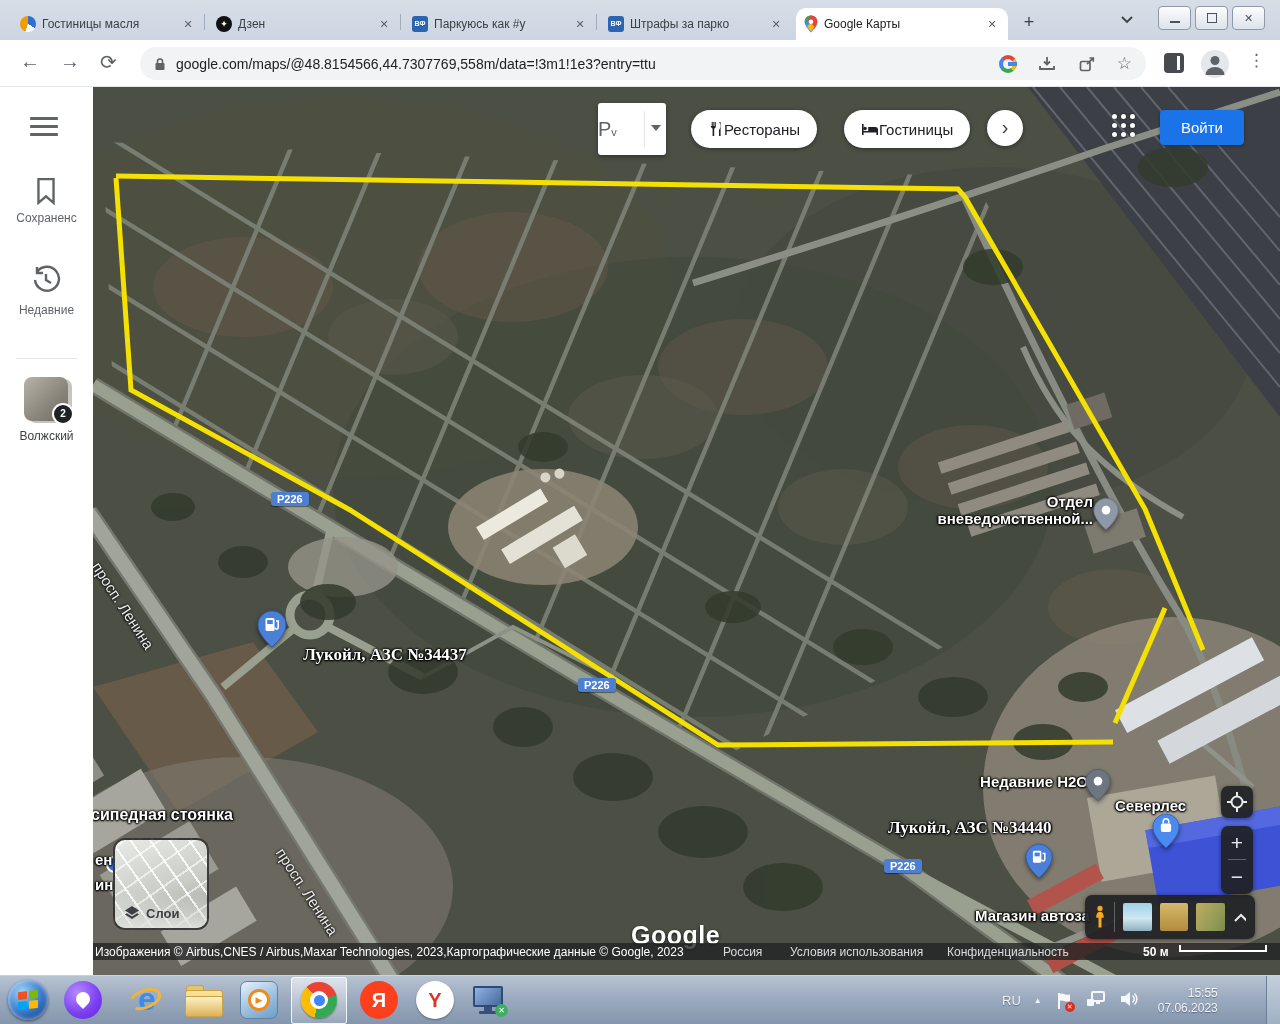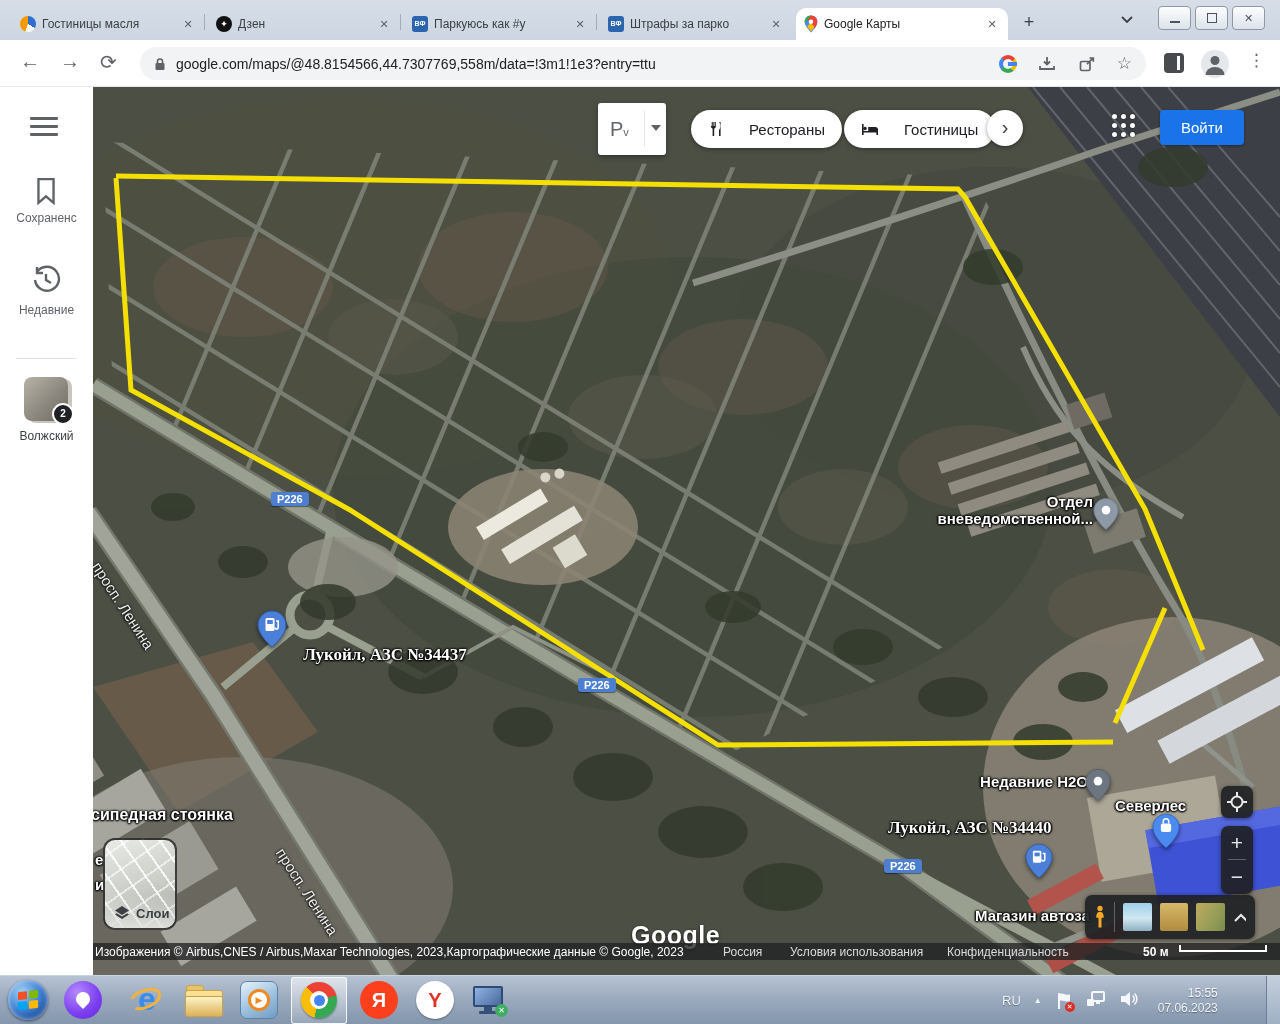--- a/index.html
+++ b/index.html
@@ -75,38 +75,38 @@
   .pin{position:absolute;z-index:4;filter:drop-shadow(0 2px 2px rgba(0,0,0,.5));}
 
   .searchcard{left:12px;top:13px;width:481px;height:56px;background:#fff;border-radius:8px;
     box-shadow:0 2px 6px rgba(0,0,0,.35);z-index:6;}
   .searchinput{position:absolute;left:24px;top:0;width:330px;height:56px;border:0;outline:0;
     font-size:16px;color:#202124;font-family:"Liberation Sans",sans-serif;background:transparent;}
   .searchinput::placeholder{color:#70757a;}
   .sdivider{position:absolute;left:420px;top:12px;width:1px;height:32px;background:#dadce0;}
   .quickbtn{left:505px;top:16px;width:68px;height:52px;background:#fff;border-radius:3px;
     box-shadow:0 2px 5px rgba(0,0,0,.35);z-index:6;display:flex;align-items:center;}
-  .quickbtn .pv{margin-left:12px;font-size:20px;color:#5f6368;}
+  .quickbtn .pv{font-size:20px;color:#5f6368;}
   .quickbtn .pv small{font-size:11px;}
   .quickbtn .qdiv{position:absolute;left:46px;top:8px;width:1px;height:36px;background:#e4e6e9;}
   .quickbtn .caret{position:absolute;right:5px;top:22px;}
   .chip{position:absolute;top:23px;height:38px;background:#fff;border-radius:19px;
-    box-shadow:0 1px 4px rgba(0,0,0,.4);display:flex;align-items:center;gap:25px;
+    box-shadow:0 1px 4px rgba(0,0,0,.4);display:flex;align-items:center;gap:0;
     padding:8px 17px;box-sizing:border-box;font-size:15px;color:#202124;z-index:6;white-space:nowrap;}
   .morechip{left:894px;top:23px;width:36px;height:36px;border-radius:50%;background:#fff;
     box-shadow:0 1px 4px rgba(0,0,0,.4);z-index:6;text-align:center;line-height:34px;
     font-size:20px;color:#3c4043;}
   .appsgrid{left:1019px;top:27px;width:26px;height:26px;display:grid;
     grid-template-columns:repeat(3,5px);grid-template-rows:repeat(3,5px);gap:4px;z-index:6;}
   .appsgrid span{width:5px;height:5px;border-radius:50%;background:#fff;box-shadow:0 0 2px rgba(0,0,0,.7);}
   .signin{left:1067px;top:23px;width:84px;height:35px;background:#1a73e8;border-radius:4px;
     color:#fff;font-size:15px;text-align:center;line-height:35px;z-index:6;
     box-shadow:0 1px 3px rgba(0,0,0,.4);}
 
-  .layerscard{left:10px;top:751px;width:74px;height:92px;border-radius:12px;z-index:6;
+  .layerscard{left:20px;top:751px;width:96px;height:92px;border-radius:12px;z-index:6;
     border:2px solid rgba(30,30,30,.85);box-sizing:border-box;overflow:hidden;
     background:
       repeating-linear-gradient(55deg,transparent 0 14px,rgba(255,255,255,.85) 14px 16px),
       repeating-linear-gradient(-35deg,transparent 0 18px,rgba(255,255,255,.6) 18px 20px),
       linear-gradient(160deg,#e9ebe6,#c9cdc6 55%,#9aa097);}
   .layerscard .lbl{position:absolute;left:9px;bottom:7px;display:flex;align-items:center;gap:6px;
     font-size:13px;font-weight:bold;color:#3c4043;}
   .layerscard .fade{position:absolute;left:0;bottom:0;width:100%;height:34px;
     background:linear-gradient(rgba(230,232,228,0),rgba(225,227,223,.95));}
 

